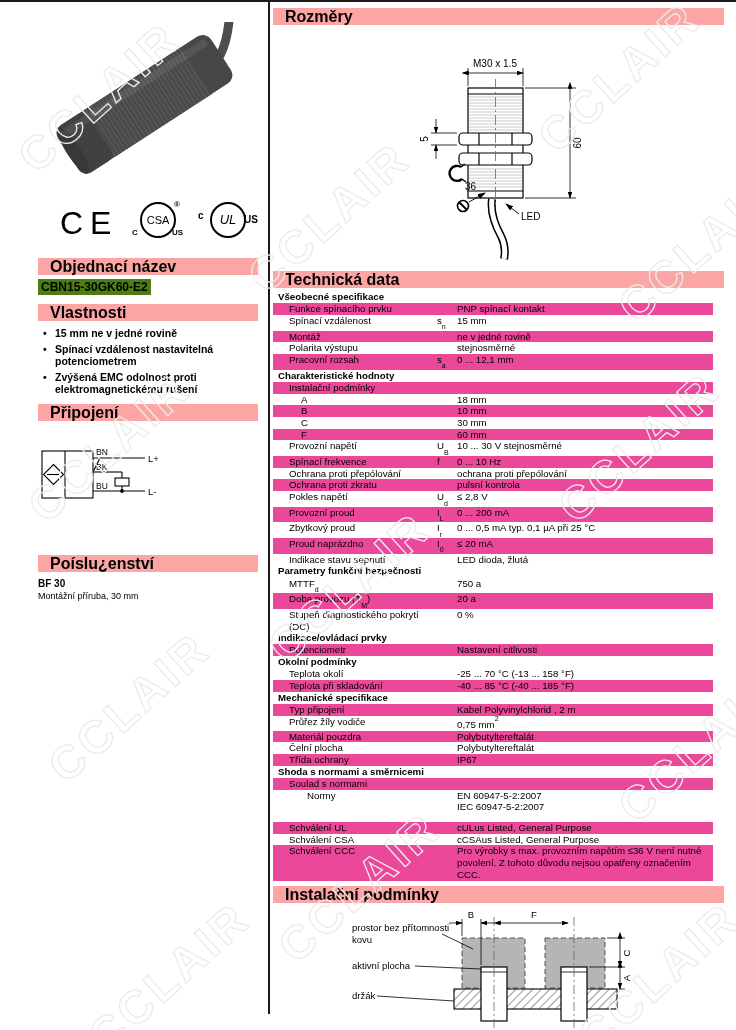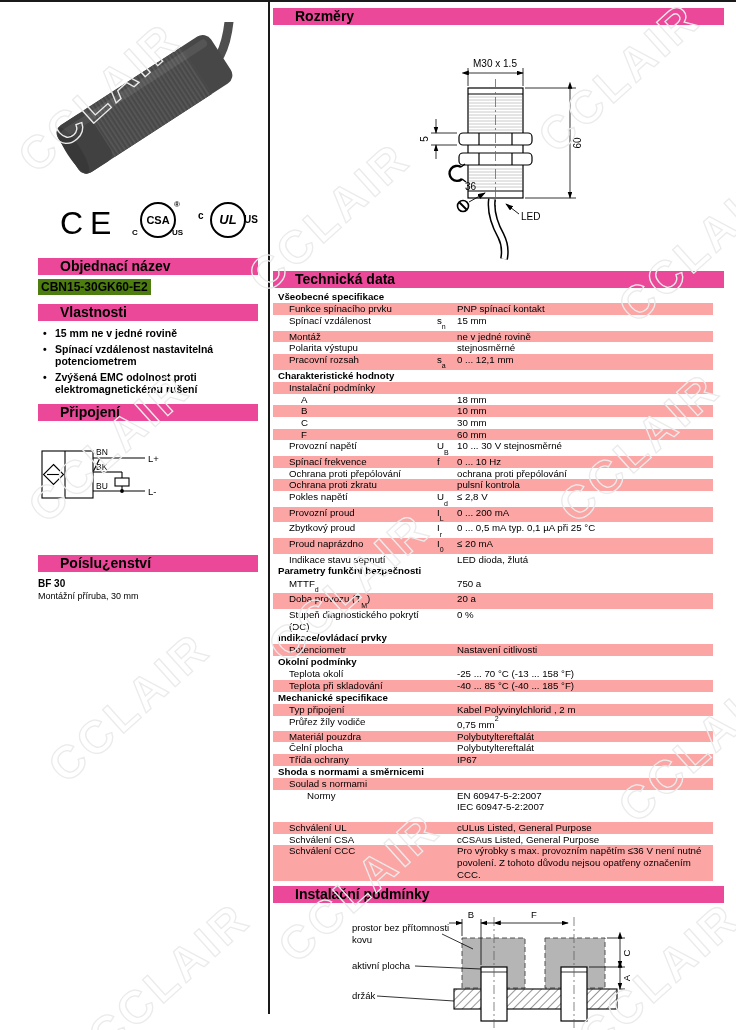--- a/index.html
+++ b/index.html
@@ -7,32 +7,32 @@
         font-family:"Liberation Sans",sans-serif;color:#000;}
   .topline{position:absolute;top:0;left:0;width:736px;height:2px;background:#1a1a1a;}
   .vline{position:absolute;left:268px;top:2px;width:2px;height:1012px;background:#1a1a1a;}
 
   
   .wm{position:absolute;z-index:9;pointer-events:none;font-weight:bold;font-size:46px;
       letter-spacing:4px;transform:rotate(-42deg);color:rgba(0,0,0,0);
       -webkit-text-stroke:1.3px #ebebeb;}
 
   
-  .bar{background:#ec4899;height:17px;line-height:17px;font-weight:bold;font-size:14px;
-       padding-left:22px;}
+  .bar{background:#fca5a5;height:17px;line-height:17px;font-weight:bold;font-size:16px;
+       padding-left:12px;}
 
   
   .leftcol{position:absolute;left:38px;top:8px;width:220px;z-index:1;}
   .logos{position:relative;height:42px;margin-top:22px;}
   .ce{position:absolute;left:22px;top:5px;font-size:32px;letter-spacing:7px;}
   .mark{position:absolute;top:0;width:64px;height:42px;}
   .csa{left:88px;} .ul{left:158px;}
   .circ{position:absolute;left:14px;top:2px;width:32px;height:32px;border:2.5px solid #000;
         border-radius:50%;text-align:center;}
-  .circ span{font-weight:bold;font-size:11px;line-height:32px;text-align:center;}
+  .circ span{font-weight:normal;font-size:11px;line-height:32px;text-align:center;}
   .ul .circ span{font-size:13px;font-style:italic;}
   .tiny{position:absolute;font-weight:bold;font-size:8px;}
   .ord-code{display:inline-block;background:#4d7c0f;font-weight:bold;font-size:12px;
             padding:1px 3px;margin-top:4px;}
   .features{margin:6px 0 0 0;padding:0;list-style:none;font-weight:bold;font-size:10.5px;}
   .features li{position:relative;padding-left:17px;margin-bottom:3px;line-height:12.5px;}
   .features li::before{content:"\2022";position:absolute;left:5px;}
   .acc-name{font-weight:bold;font-size:10px;margin-top:6px;}
   .acc-desc{font-size:9px;margin-top:2px;}
   .m-order{margin-top:16px;} .m-feat{margin-top:9px;} .m-conn{margin-top:8px;}
@@ -46,21 +46,21 @@
   .dimsvg{display:block;margin-top:18px;}
   .instsvg{display:block;margin-top:6px;}
 
   
   .tech-table{width:440px;font-size:9.7px;margin-top:3px;}
   .trow{display:grid;align-items:start;line-height:11.7px;min-height:11.7px;}
   .trow.ind1{grid-template-columns:148px 20px 1fr;padding-left:16px;}
   .trow.ind2{grid-template-columns:136px 20px 1fr;padding-left:28px;}
   .trow.ind3{grid-template-columns:130px 20px 1fr;padding-left:34px;}
   .thead{font-weight:bold;padding-left:5px;line-height:12.2px;min-height:12.2px;}
-  .shaded{background:#fca5a5;}
+  .shaded{background:#ec4899;}
   .tval{padding-right:6px;}
   .tgap{height:9px;}
   sub.s{font-size:7px;position:relative;top:2.5px;}
   sup.s{font-size:7px;position:relative;top:-3px;}
 
   svg text{font-family:"Liberation Sans",sans-serif;}
 </style>
 </head>
 <body>
 

